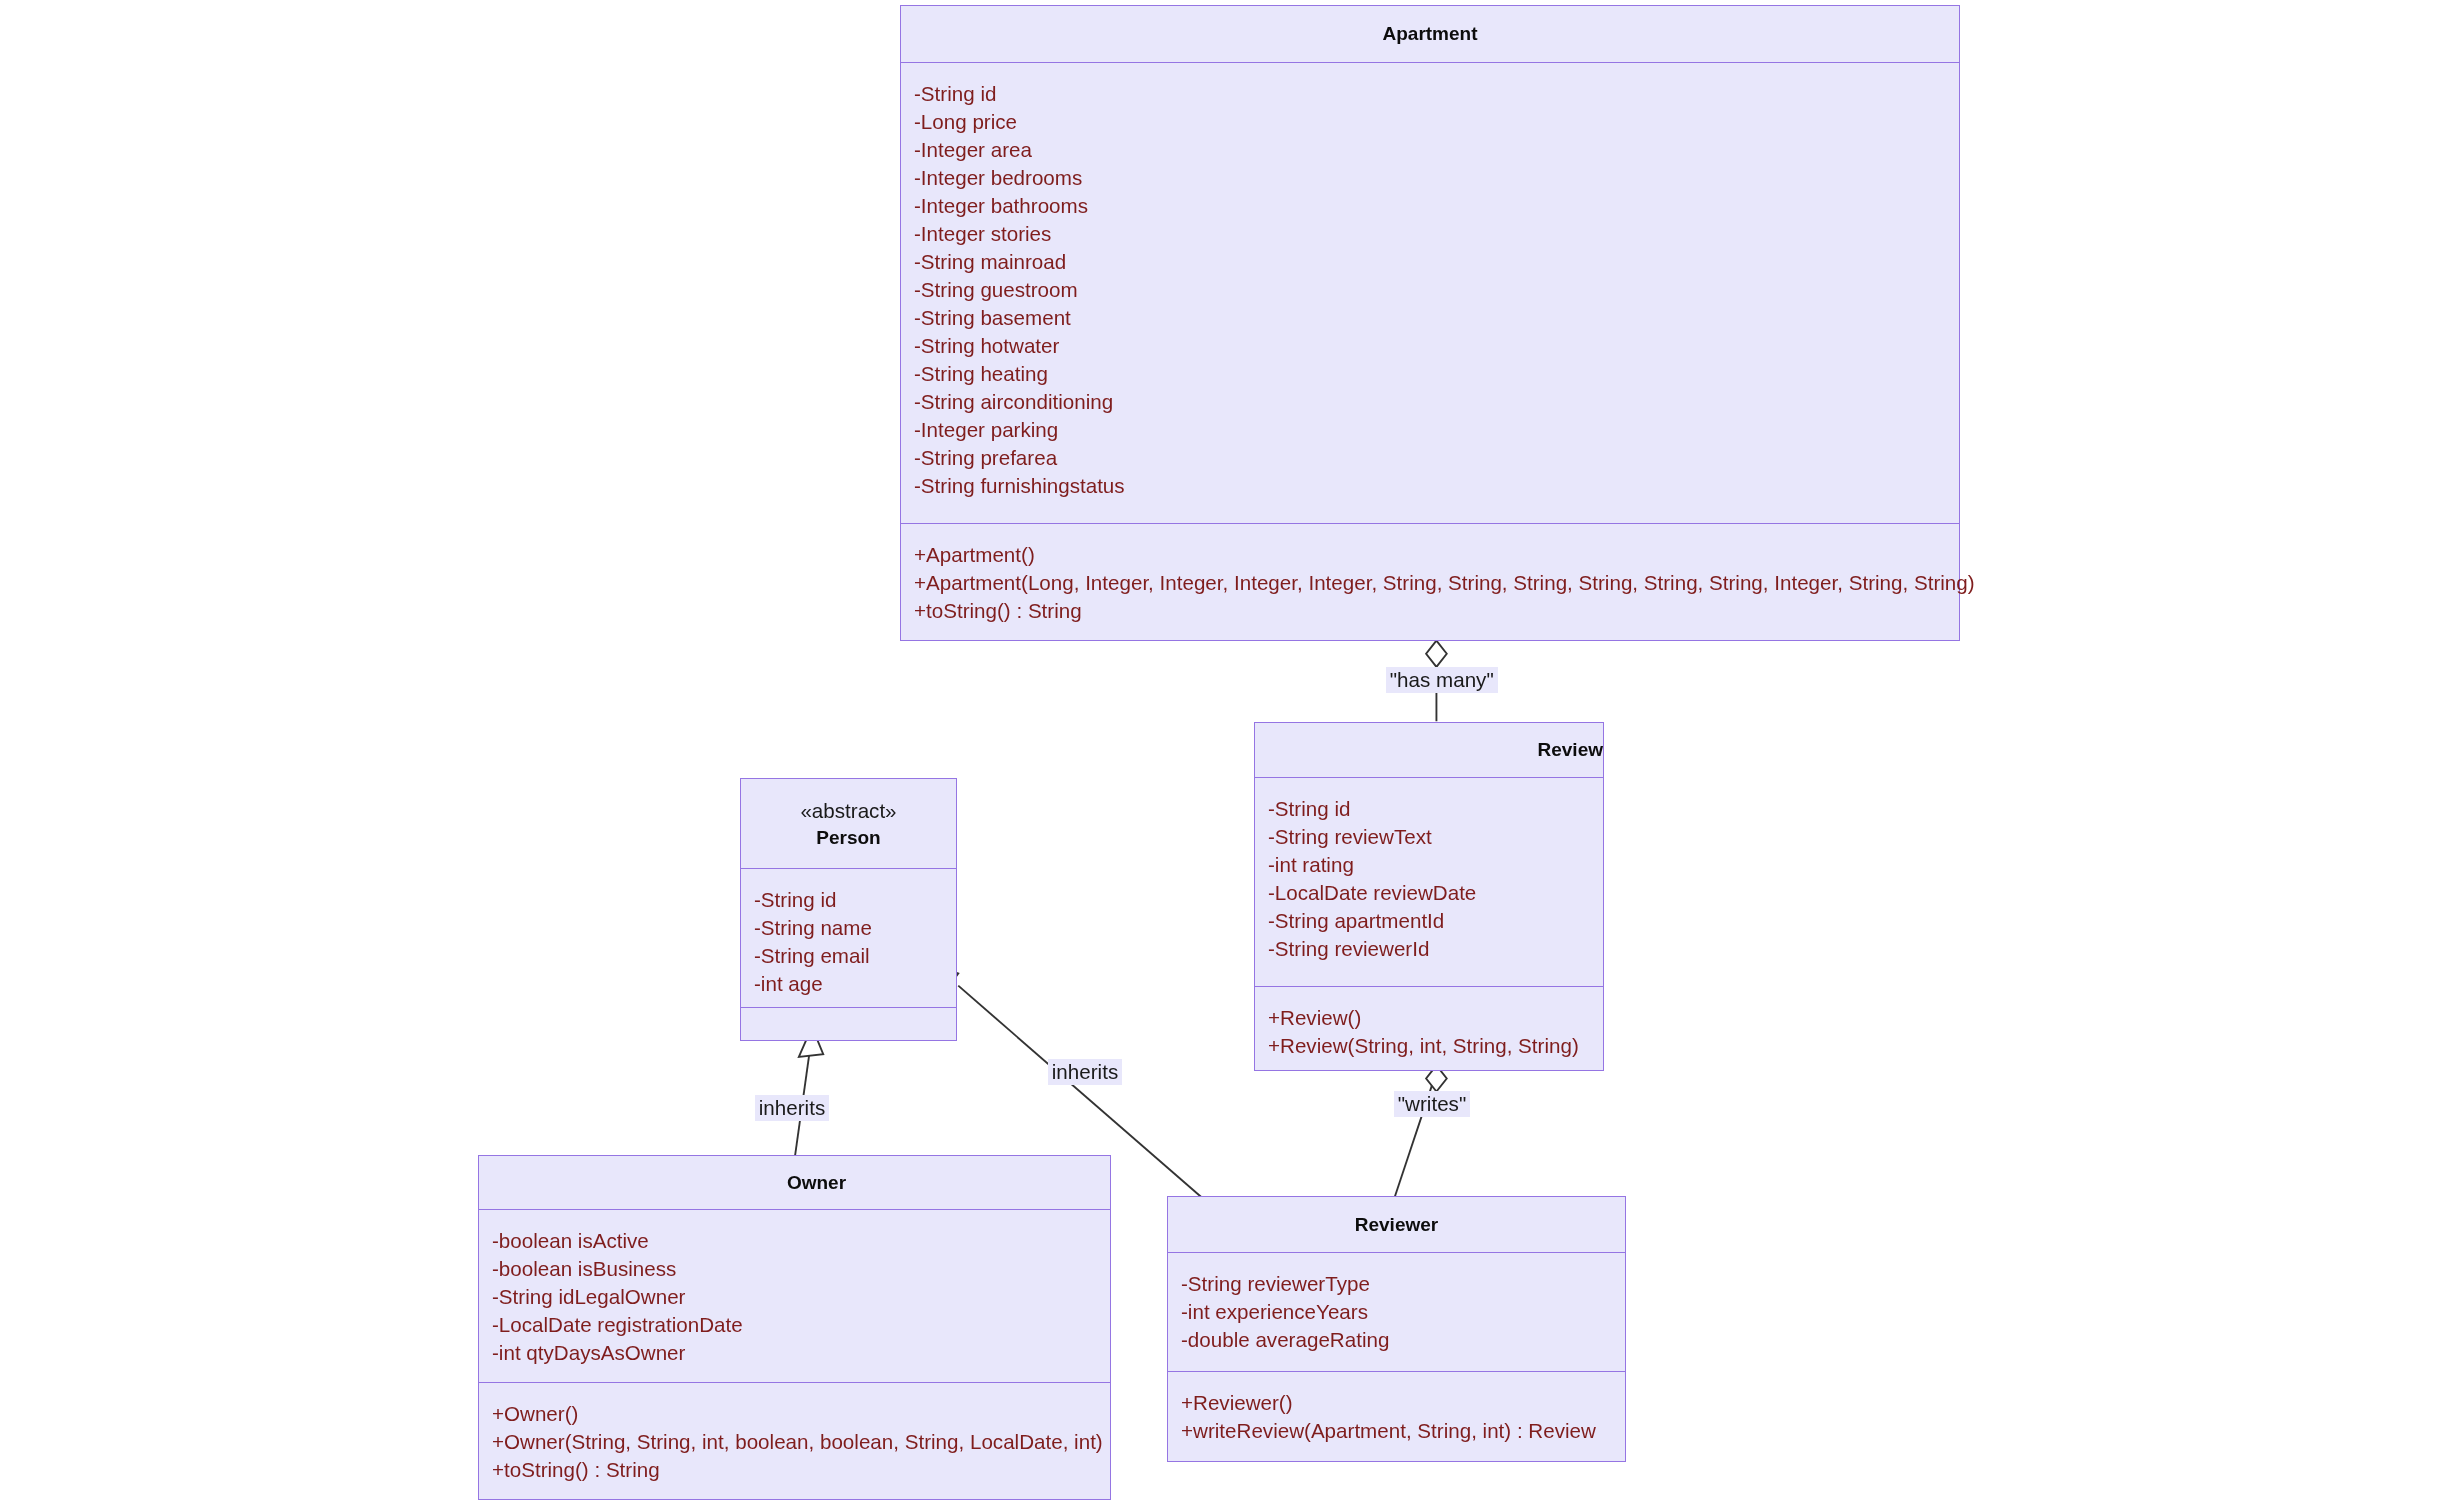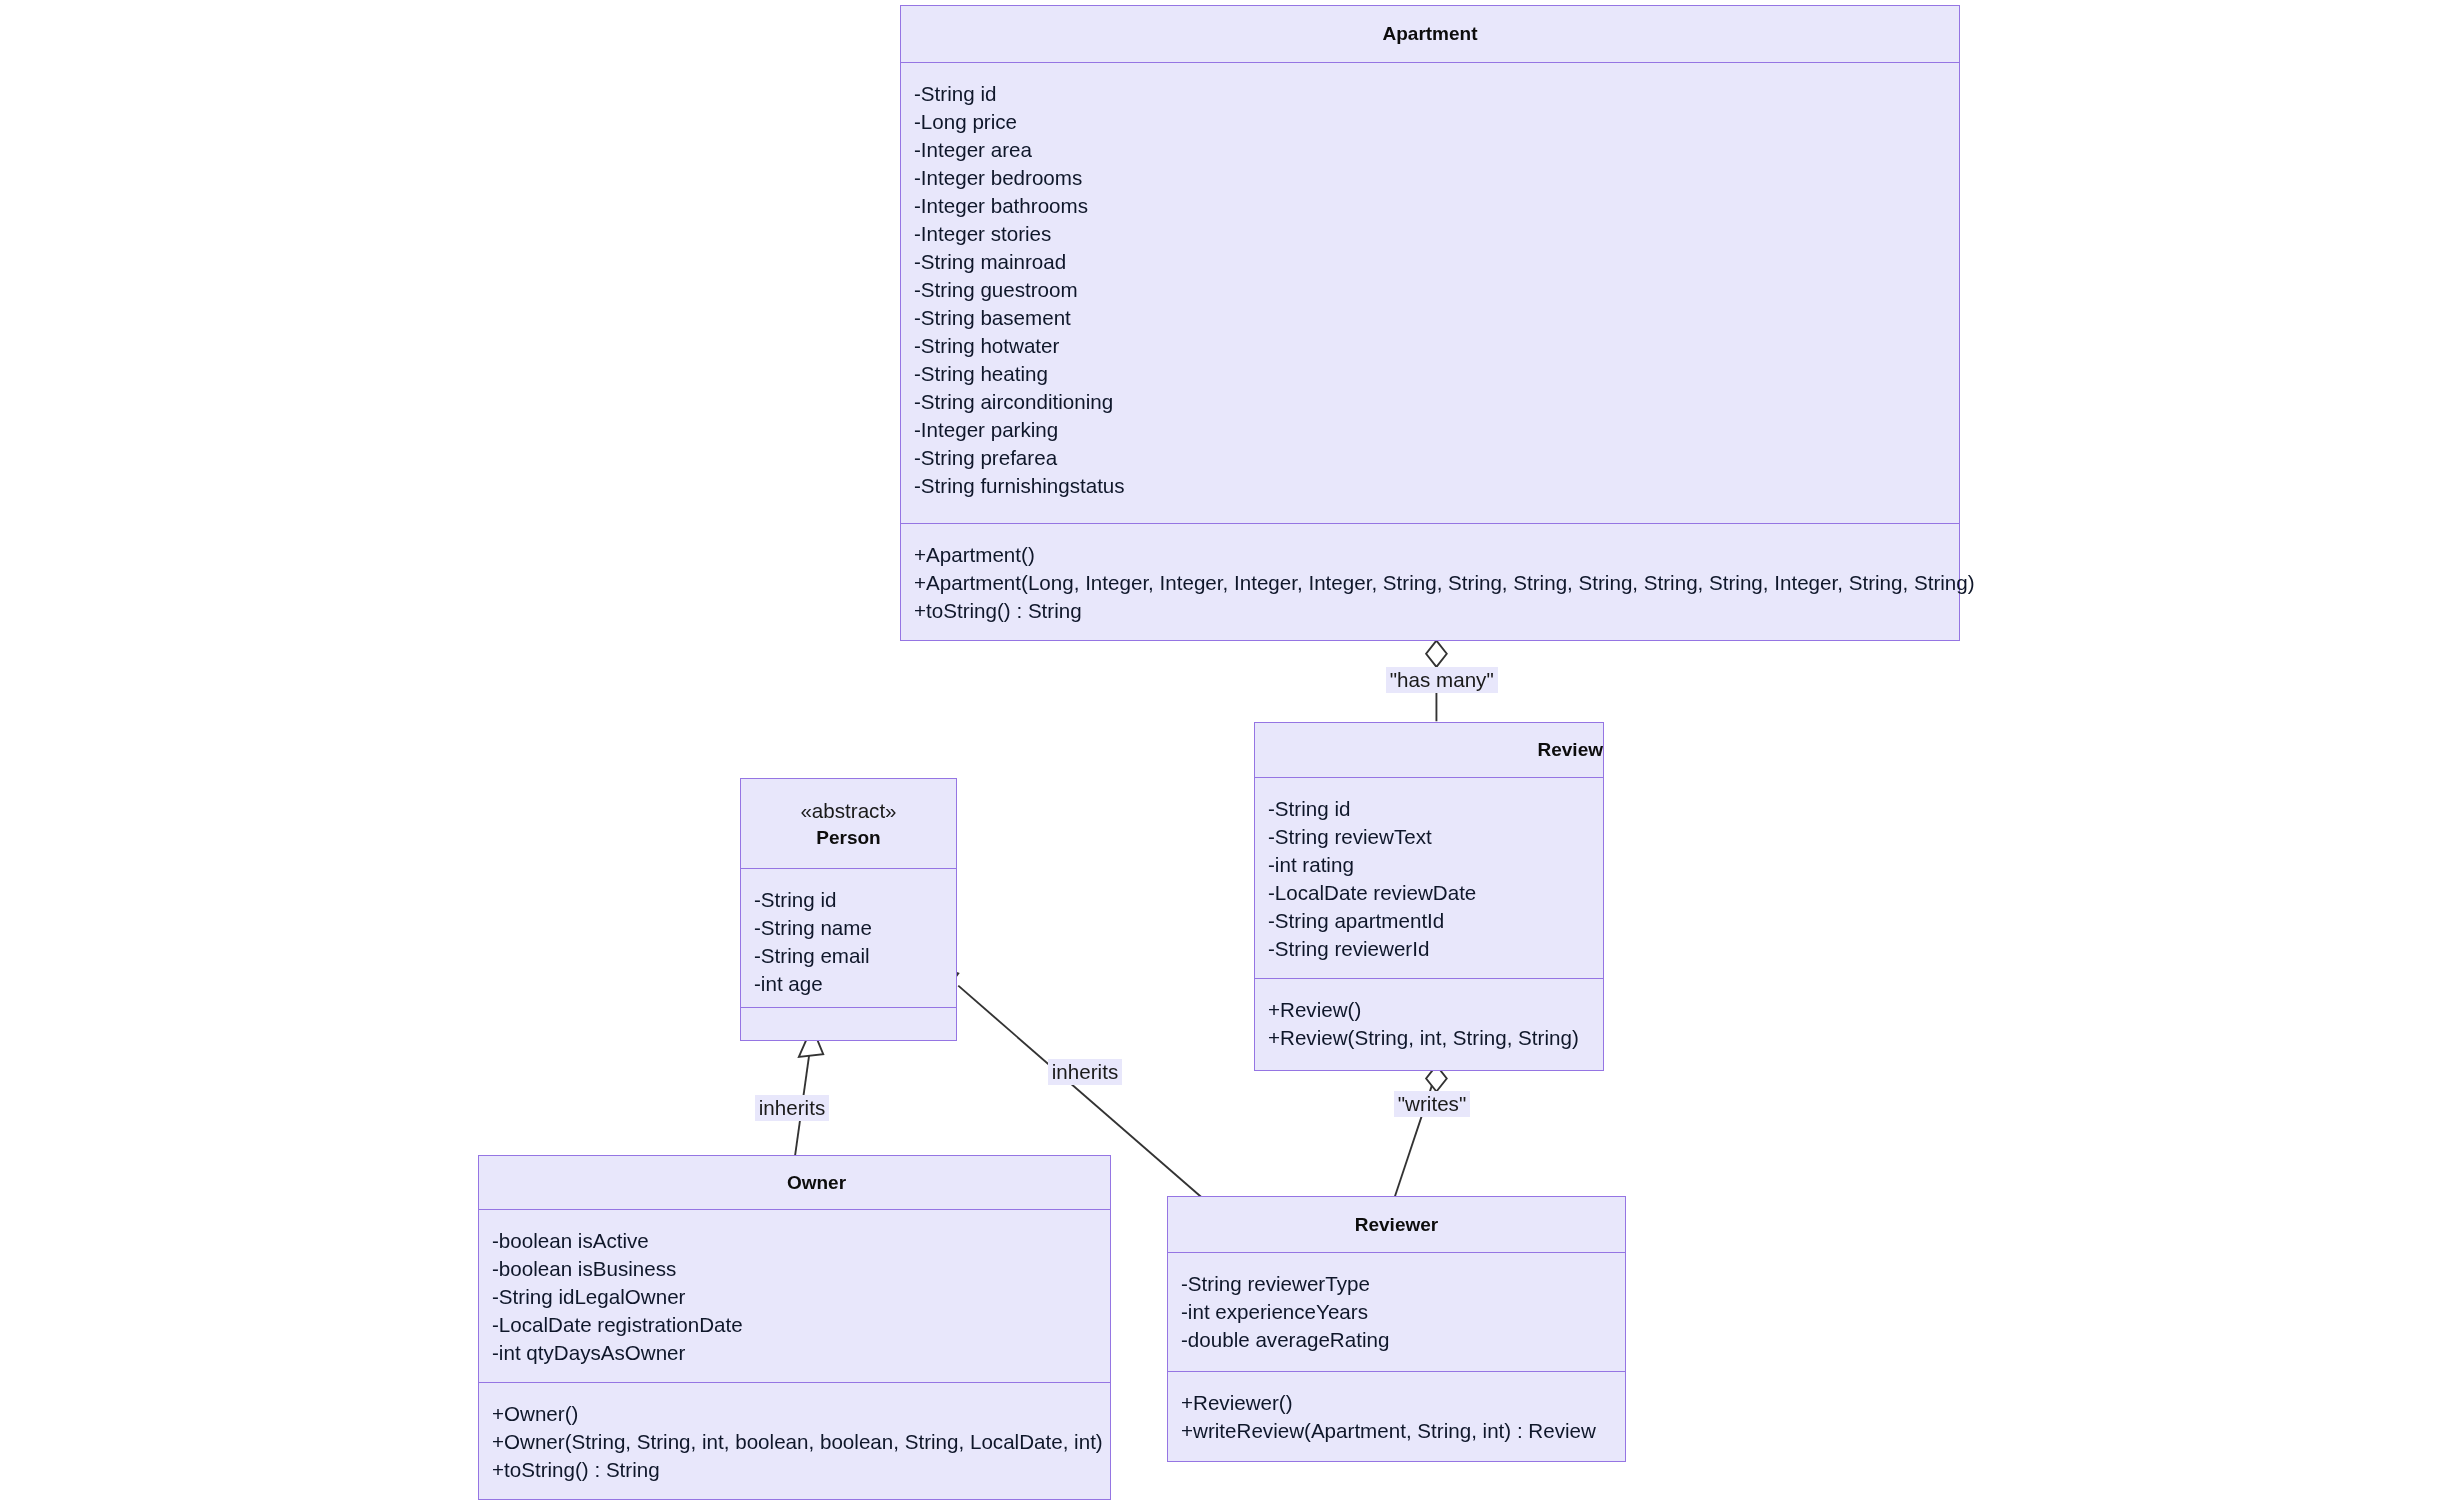--- a/index.html
+++ b/index.html
@@ -50,21 +50,21 @@
     font-size: 19px;
     font-weight: bold;
     color: #0d0d0d;
     line-height: 1.35;
   }
   .member-list {
     padding: 17px 13px 15px 13px;
   }
   .member {
     font-size: 20.6px;
-    color: #0f172a;
+    color: #7f1d1d;
     line-height: 28px;
     white-space: nowrap;
   }
   .empty-compartment {
     min-height: 28px;
   }
 
   
   .connector-layer {
     position: absolute;
@@ -155,21 +155,21 @@
       <div class="class-title">Review</div>
     </div>
     <div class="compartment member-list" style="height:201px;">
       <div class="member">-String id</div>
       <div class="member">-String reviewText</div>
       <div class="member">-int rating</div>
       <div class="member">-LocalDate reviewDate</div>
       <div class="member">-String apartmentId</div>
       <div class="member">-String reviewerId</div>
     </div>
-    <div class="compartment member-list" style="height:90px;">
+    <div class="compartment member-list" style="height:90px;margin-top:8px;">
       <div class="member">+Review()</div>
       <div class="member">+Review(String, int, String, String)</div>
     </div>
   </div>
 
   <div class="uml-class" style="left:740px; top:778px; width:217px; height:263px;">
     <div class="compartment class-header" style="height:89px;">
       <div class="stereotype">«abstract»</div>
       <div class="class-title">Person</div>
     </div>

